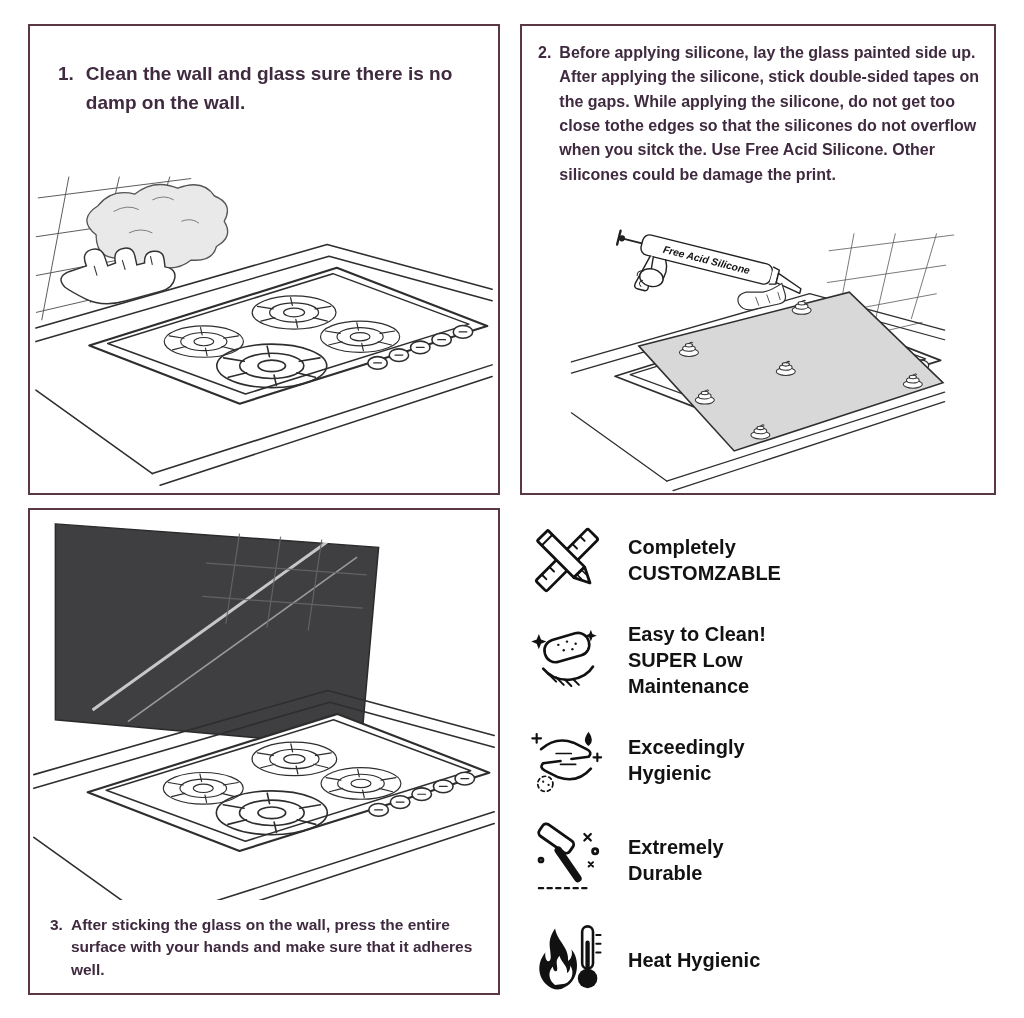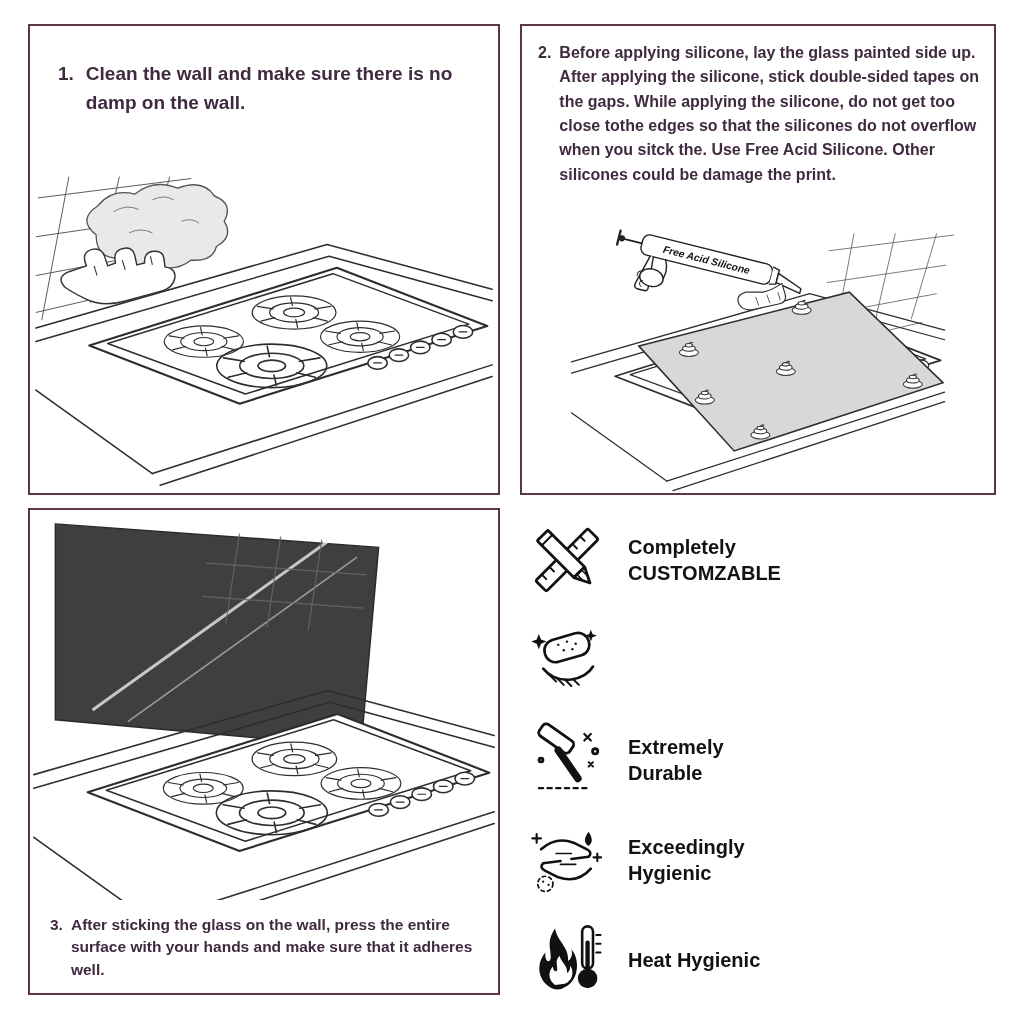--- a/index.html
+++ b/index.html
@@ -79,21 +79,21 @@
       <path d="M0,-11 q3,-3 5,-1" fill="none"></path>
     </g>
   </defs>
 </svg>
 
 <div class="sheet">
 
   <section class="panel" id="panel1">
     <div class="step">
       <span class="num">1.</span>
-      <span class="txt">Clean the wall and make sure there is no damp on the wall.</span>
+      <span class="txt">Clean the wall and glass sure there is no damp on the wall.</span>
     </div>
     <svg class="illus" viewBox="0 0 470 340" preserveAspectRatio="xMidYMax meet">
       <use href="#wall-tiles" transform="translate(0,14)"></use>
       <use href="#stove-art"></use>
       <g>
         <path d="M62,74 q-20,-16 2,-30 q14,-18 38,-12 q20,-16 44,-6 q26,-10 38,8 q20,8 10,26 q10,16 -8,26 q-4,16 -26,14 q-18,14 -38,4 q-24,10 -38,-6 q-22,0 -22,-24 z" fill="#e9e9e9" stroke="#555" stroke-width="1.4"></path>
         <path d="M80,50 q14,-8 26,-2 M120,38 q12,-6 22,0 M150,60 q10,-4 18,2 M96,72 q12,-6 24,0" stroke="#7a7a7a" fill="none" stroke-width="1"></path>
       </g>
       <g stroke="#333" fill="#ffffff" stroke-width="1.5">
         <path d="M30,128 q-10,-10 4,-16 l18,-6 q-6,-14 6,-17 q10,-2 13,8 l3,9 8,-3 q-3,-13 8,-15 q10,-2 12,8 l2,9 8,-2 q-1,-11 9,-12 q10,-1 11,8 l1,8 q12,2 10,12 q-2,10 -14,13 l-36,10 q-24,7 -42,-2 q-14,-7 -21,-12 z"></path>
@@ -196,40 +196,23 @@
             <circle cx="28" cy="22" r="1.1" fill="#111" stroke="none"></circle>
             <circle cx="36" cy="19" r="1.1" fill="#111" stroke="none"></circle>
             <circle cx="44" cy="21" r="1.1" fill="#111" stroke="none"></circle>
             <circle cx="33" cy="27" r="1.1" fill="#111" stroke="none"></circle>
             <circle cx="41" cy="26" r="1.1" fill="#111" stroke="none"></circle>
             <path d="M14,44 q10,12 26,10 q14,-2 20,-12"></path>
             <path d="M18,48 l8,8 M26,52 l7,7 M34,54 l6,6 M42,54 l5,5" stroke-width="1.8"></path>
           </g>
         </svg>
       </span>
-    </div>
-
-    <div class="feature">
-      <span class="icon">
-        <svg viewBox="0 0 72 72">
-          <g stroke="#111" fill="none" stroke-width="2.6" stroke-linecap="round" stroke-linejoin="round">
-            <g transform="rotate(35 26 18)">
-              <rect x="8" y="10" width="34" height="13" rx="4" fill="#fff"></rect>
-            </g>
-            <path d="M28,27 L46,53" stroke-width="7"></path>
-            <path d="M52,12 l6,6 m0,-6 l-6,6" stroke-width="2"></path>
-            <circle cx="62" cy="28" r="2.4"></circle>
-            <circle cx="12" cy="36" r="1.8"></circle>
-            <path d="M56,38 l4,4 m0,-4 l-4,4" stroke-width="1.8"></path>
-            <path d="M10,62 h46" stroke-dasharray="4 4" stroke-width="2"></path>
-          </g>
-        </svg>
-      </span>
-      <span class="label">Extremely
-Durable</span>
+      <span class="label">Easy to Clean!
+SUPER Low
+Maintenance</span>
     </div>
 
     <div class="feature">
       <span class="icon">
         <svg viewBox="0 0 72 72">
           <g stroke="#111" fill="none" stroke-width="2.4" stroke-linecap="round" stroke-linejoin="round">
             <path d="M12,26 q14,-12 30,-6 l12,6 q6,3 2,7 l-16,2"></path>
             <path d="M58,44 q-12,14 -30,8 l-12,-6 q-6,-3 -2,-7 l16,-2"></path>
             <path d="M26,30 h14 M30,40 h14" stroke-width="1.6"></path>
             <path d="M56,10 q6,9 0,13 q-7,-4 0,-13 z" fill="#111" stroke="none"></path>
@@ -241,20 +224,40 @@
           </g>
         </svg>
       </span>
       <span class="label">Exceedingly
 Hygienic</span>
     </div>
 
     <div class="feature">
       <span class="icon">
         <svg viewBox="0 0 72 72">
+          <g stroke="#111" fill="none" stroke-width="2.6" stroke-linecap="round" stroke-linejoin="round">
+            <g transform="rotate(35 26 18)">
+              <rect x="8" y="10" width="34" height="13" rx="4" fill="#fff"></rect>
+            </g>
+            <path d="M28,27 L46,53" stroke-width="7"></path>
+            <path d="M52,12 l6,6 m0,-6 l-6,6" stroke-width="2"></path>
+            <circle cx="62" cy="28" r="2.4"></circle>
+            <circle cx="12" cy="36" r="1.8"></circle>
+            <path d="M56,38 l4,4 m0,-4 l-4,4" stroke-width="1.8"></path>
+            <path d="M10,62 h46" stroke-dasharray="4 4" stroke-width="2"></path>
+          </g>
+        </svg>
+      </span>
+      <span class="label">Extremely
+Durable</span>
+    </div>
+
+    <div class="feature">
+      <span class="icon">
+        <svg viewBox="0 0 72 72">
           <path d="M22,62 C9,55 7,40 16,29 C15,38 21,40 21,33 C21,24 17,19 25,7 C27,19 38,24 37,37 C41,34 41,29 40,26 C48,35 47,53 36,60 q-7,5 -14,2 z" fill="#111"></path>
           <path d="M25,59 c-6,-4 -7,-12 -2,-17 c0,5 4,6 4,2 c0,-5 -2,-7 2,-12 c2,7 8,9 7,16 c3,-2 3,-5 3,-7 c4,6 2,14 -5,17 z" fill="#fff"></path>
           <g stroke="#111" fill="none" stroke-width="2.4" stroke-linecap="round">
             <rect x="50" y="5" width="10" height="39" rx="5" fill="#fff"></rect>
             <circle cx="55" cy="53" r="9" fill="#111" stroke="none"></circle>
             <path d="M55,20 V46" stroke-width="4"></path>
             <path d="M63,13 h4 M63,21 h4 M63,29 h4" stroke-width="1.8"></path>
           </g>
         </svg>
       </span>

